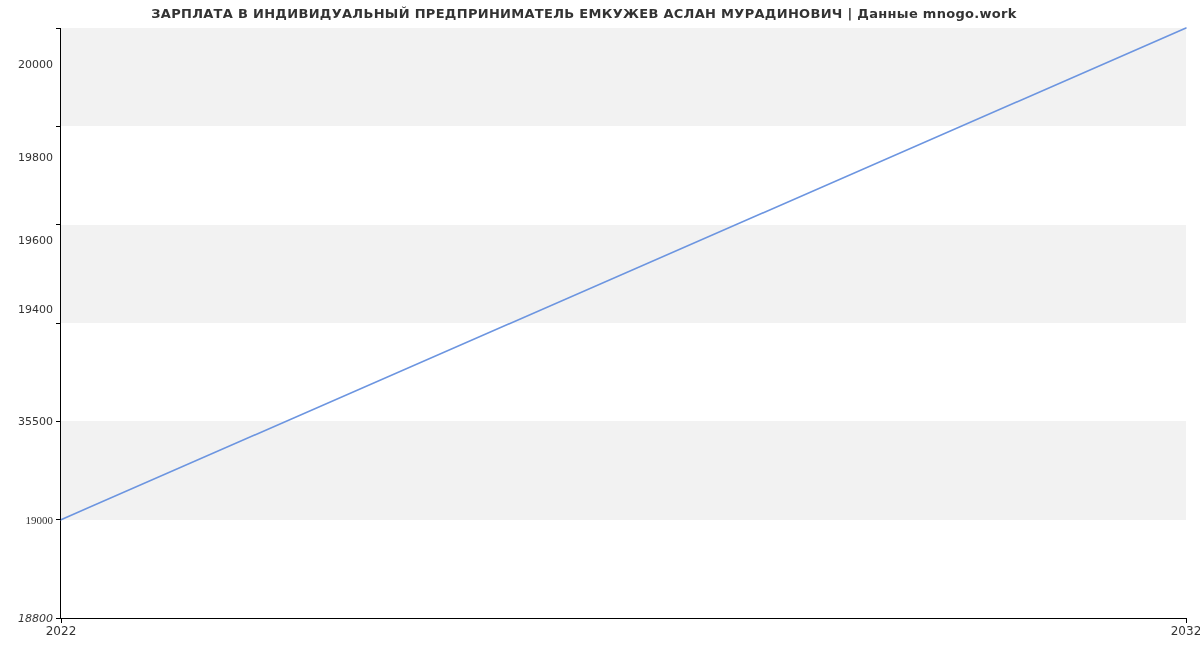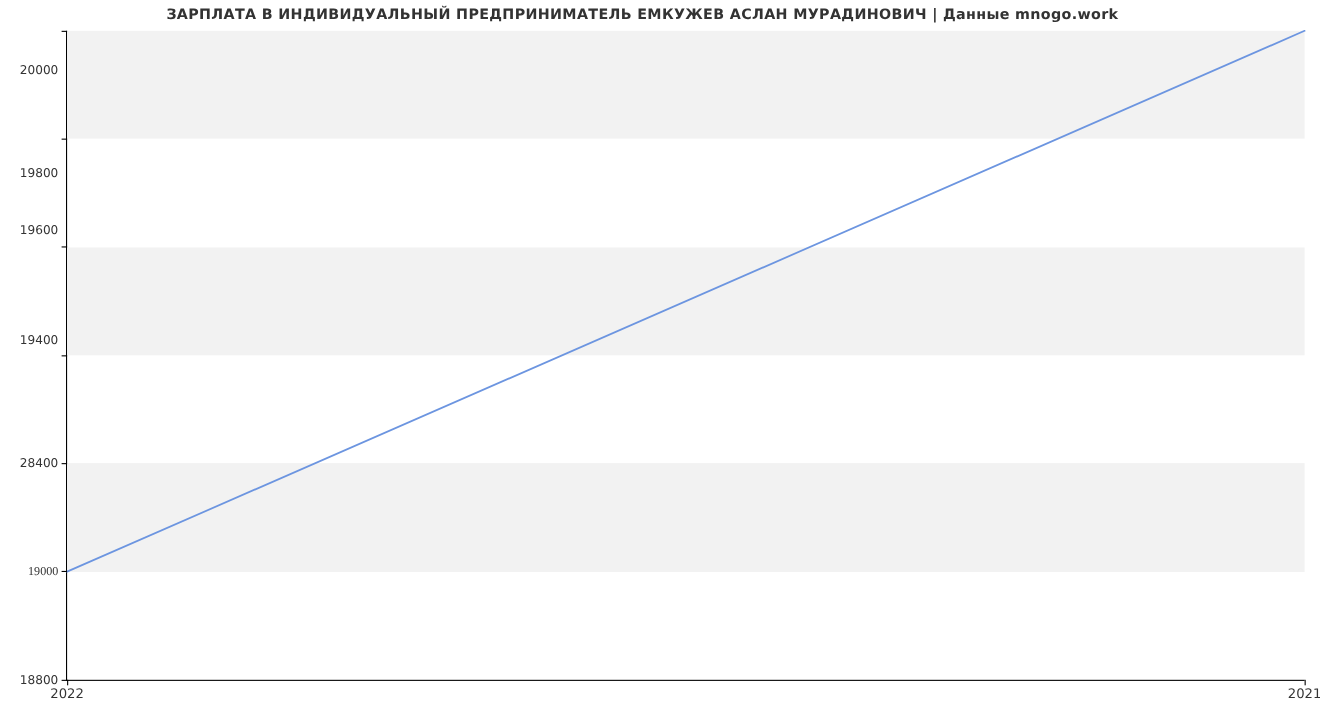--- a/index.html
+++ b/index.html
@@ -86,30 +86,30 @@
 
 <div class="plot-area">
     <div class="band" style="top: 0px; height: 98.3333px;"></div>
     <div class="band" style="top: 196.667px; height: 98.3333px;"></div>
     <div class="band" style="top: 393.333px; height: 98.3333px;"></div>
 
   <svg class="line-svg" viewBox="0 0 1125 590" preserveAspectRatio="none">
     <polyline id="series-line" fill="none" stroke-width="1.6" stroke-linecap="round" points="0,491.6666666666667 1125,0" stroke="#6c95e0"></polyline>
   </svg>
 <div class="tick-mark-y" style="top: 589.5px;"></div>
-    <div class="y-tick" style="top: 590px;">18800</div>
+    <div class="y-tick" style="top: 590px; font-style: italic;">18800</div>
     <div class="tick-mark-y" style="top: 491.167px;"></div>
     <div class="y-tick" style="top: 491.667px; font-family: Liberation Serif, serif;">19000</div>
     <div class="tick-mark-y" style="top: 392.833px;"></div>
-    <div class="y-tick" style="top: 393.333px;">28400</div>
+    <div class="y-tick" style="top: 393.333px;">35500</div>
     <div class="tick-mark-y" style="top: 294.5px;"></div>
     <div class="y-tick" style="top: 281px;">19400</div>
     <div class="tick-mark-y" style="top: 196.167px;"></div>
-    <div class="y-tick" style="top: 181px;">19600</div>
+    <div class="y-tick" style="top: 212px;">19600</div>
     <div class="tick-mark-y" style="top: 97.8333px;"></div>
     <div class="y-tick" style="top: 98.3333px; margin-top: 31px;">19800</div>
     <div class="tick-mark-y" style="top: -0.5px;"></div>
     <div class="y-tick" style="top: 0px; margin-top: 36px;">20000</div>
     <div class="tick-mark-x" style="left: -0.5px;"></div>
     <div class="x-tick" style="left: 0px;">2022</div>
     <div class="tick-mark-x" style="left: 1124.5px;"></div>
-    <div class="x-tick" style="left: 1125px;">2021</div>
+    <div class="x-tick" style="left: 1125px;">2032</div>
   </div>
 
 </body></html>

